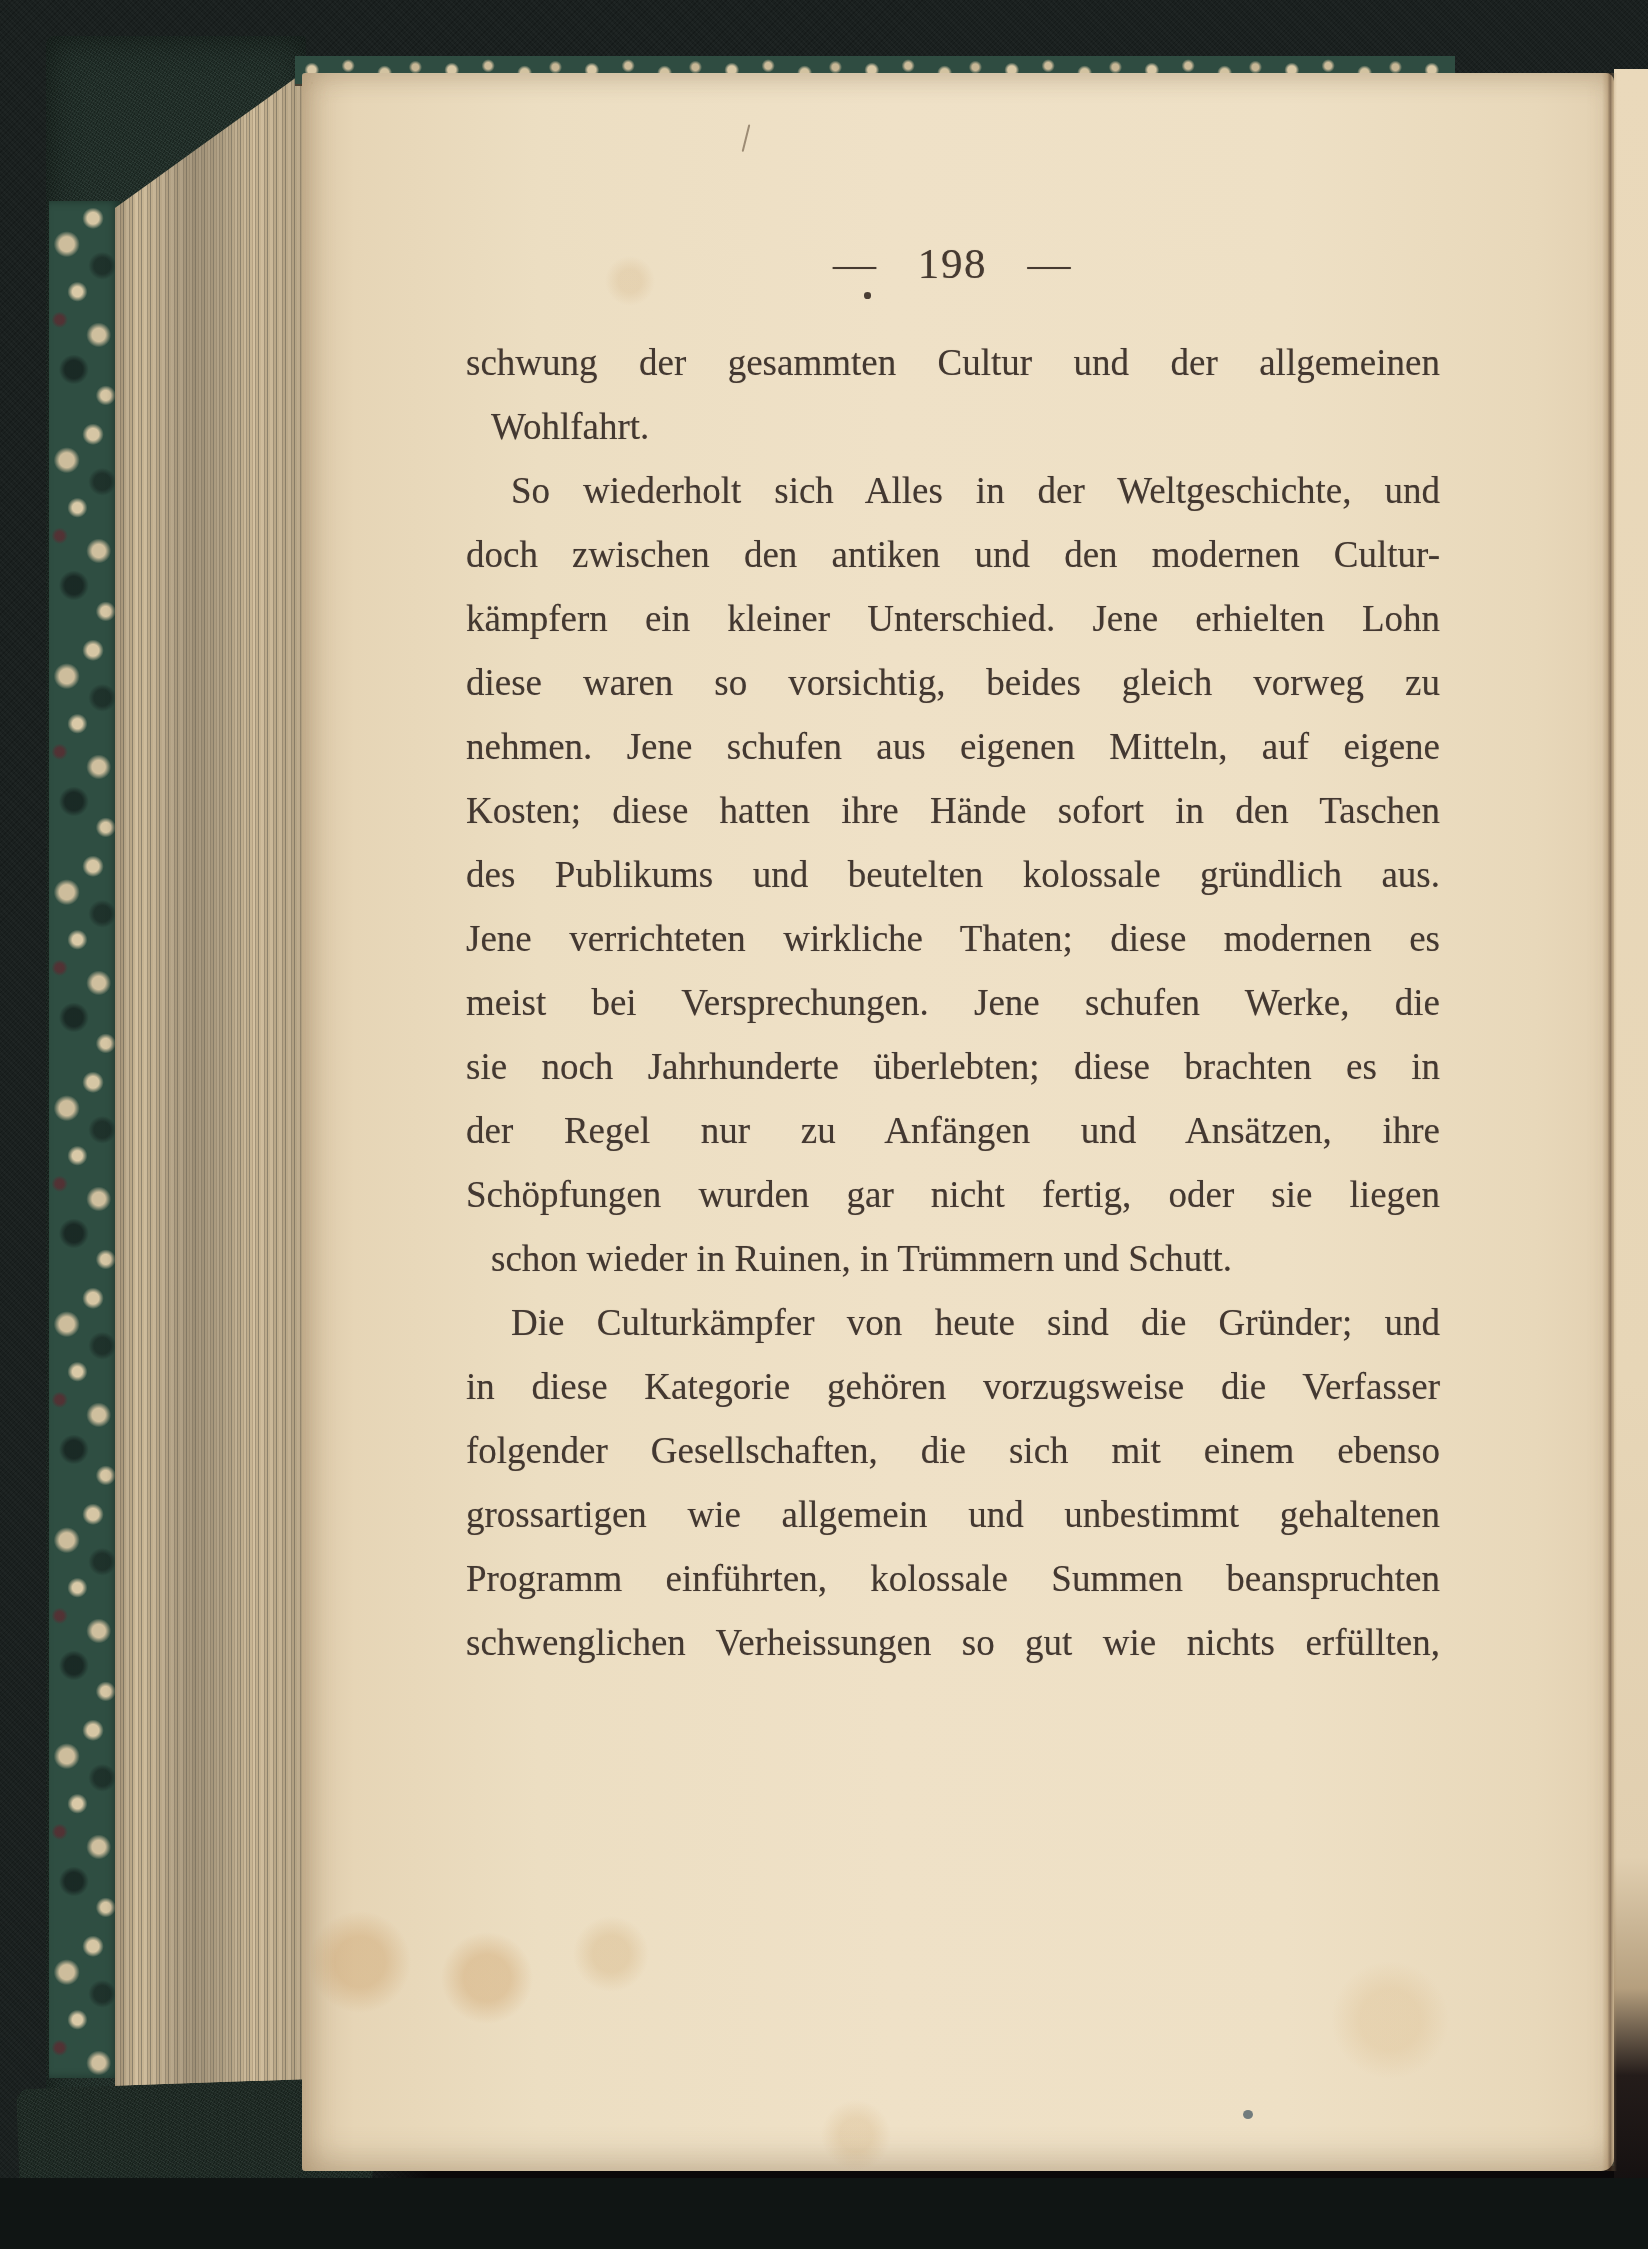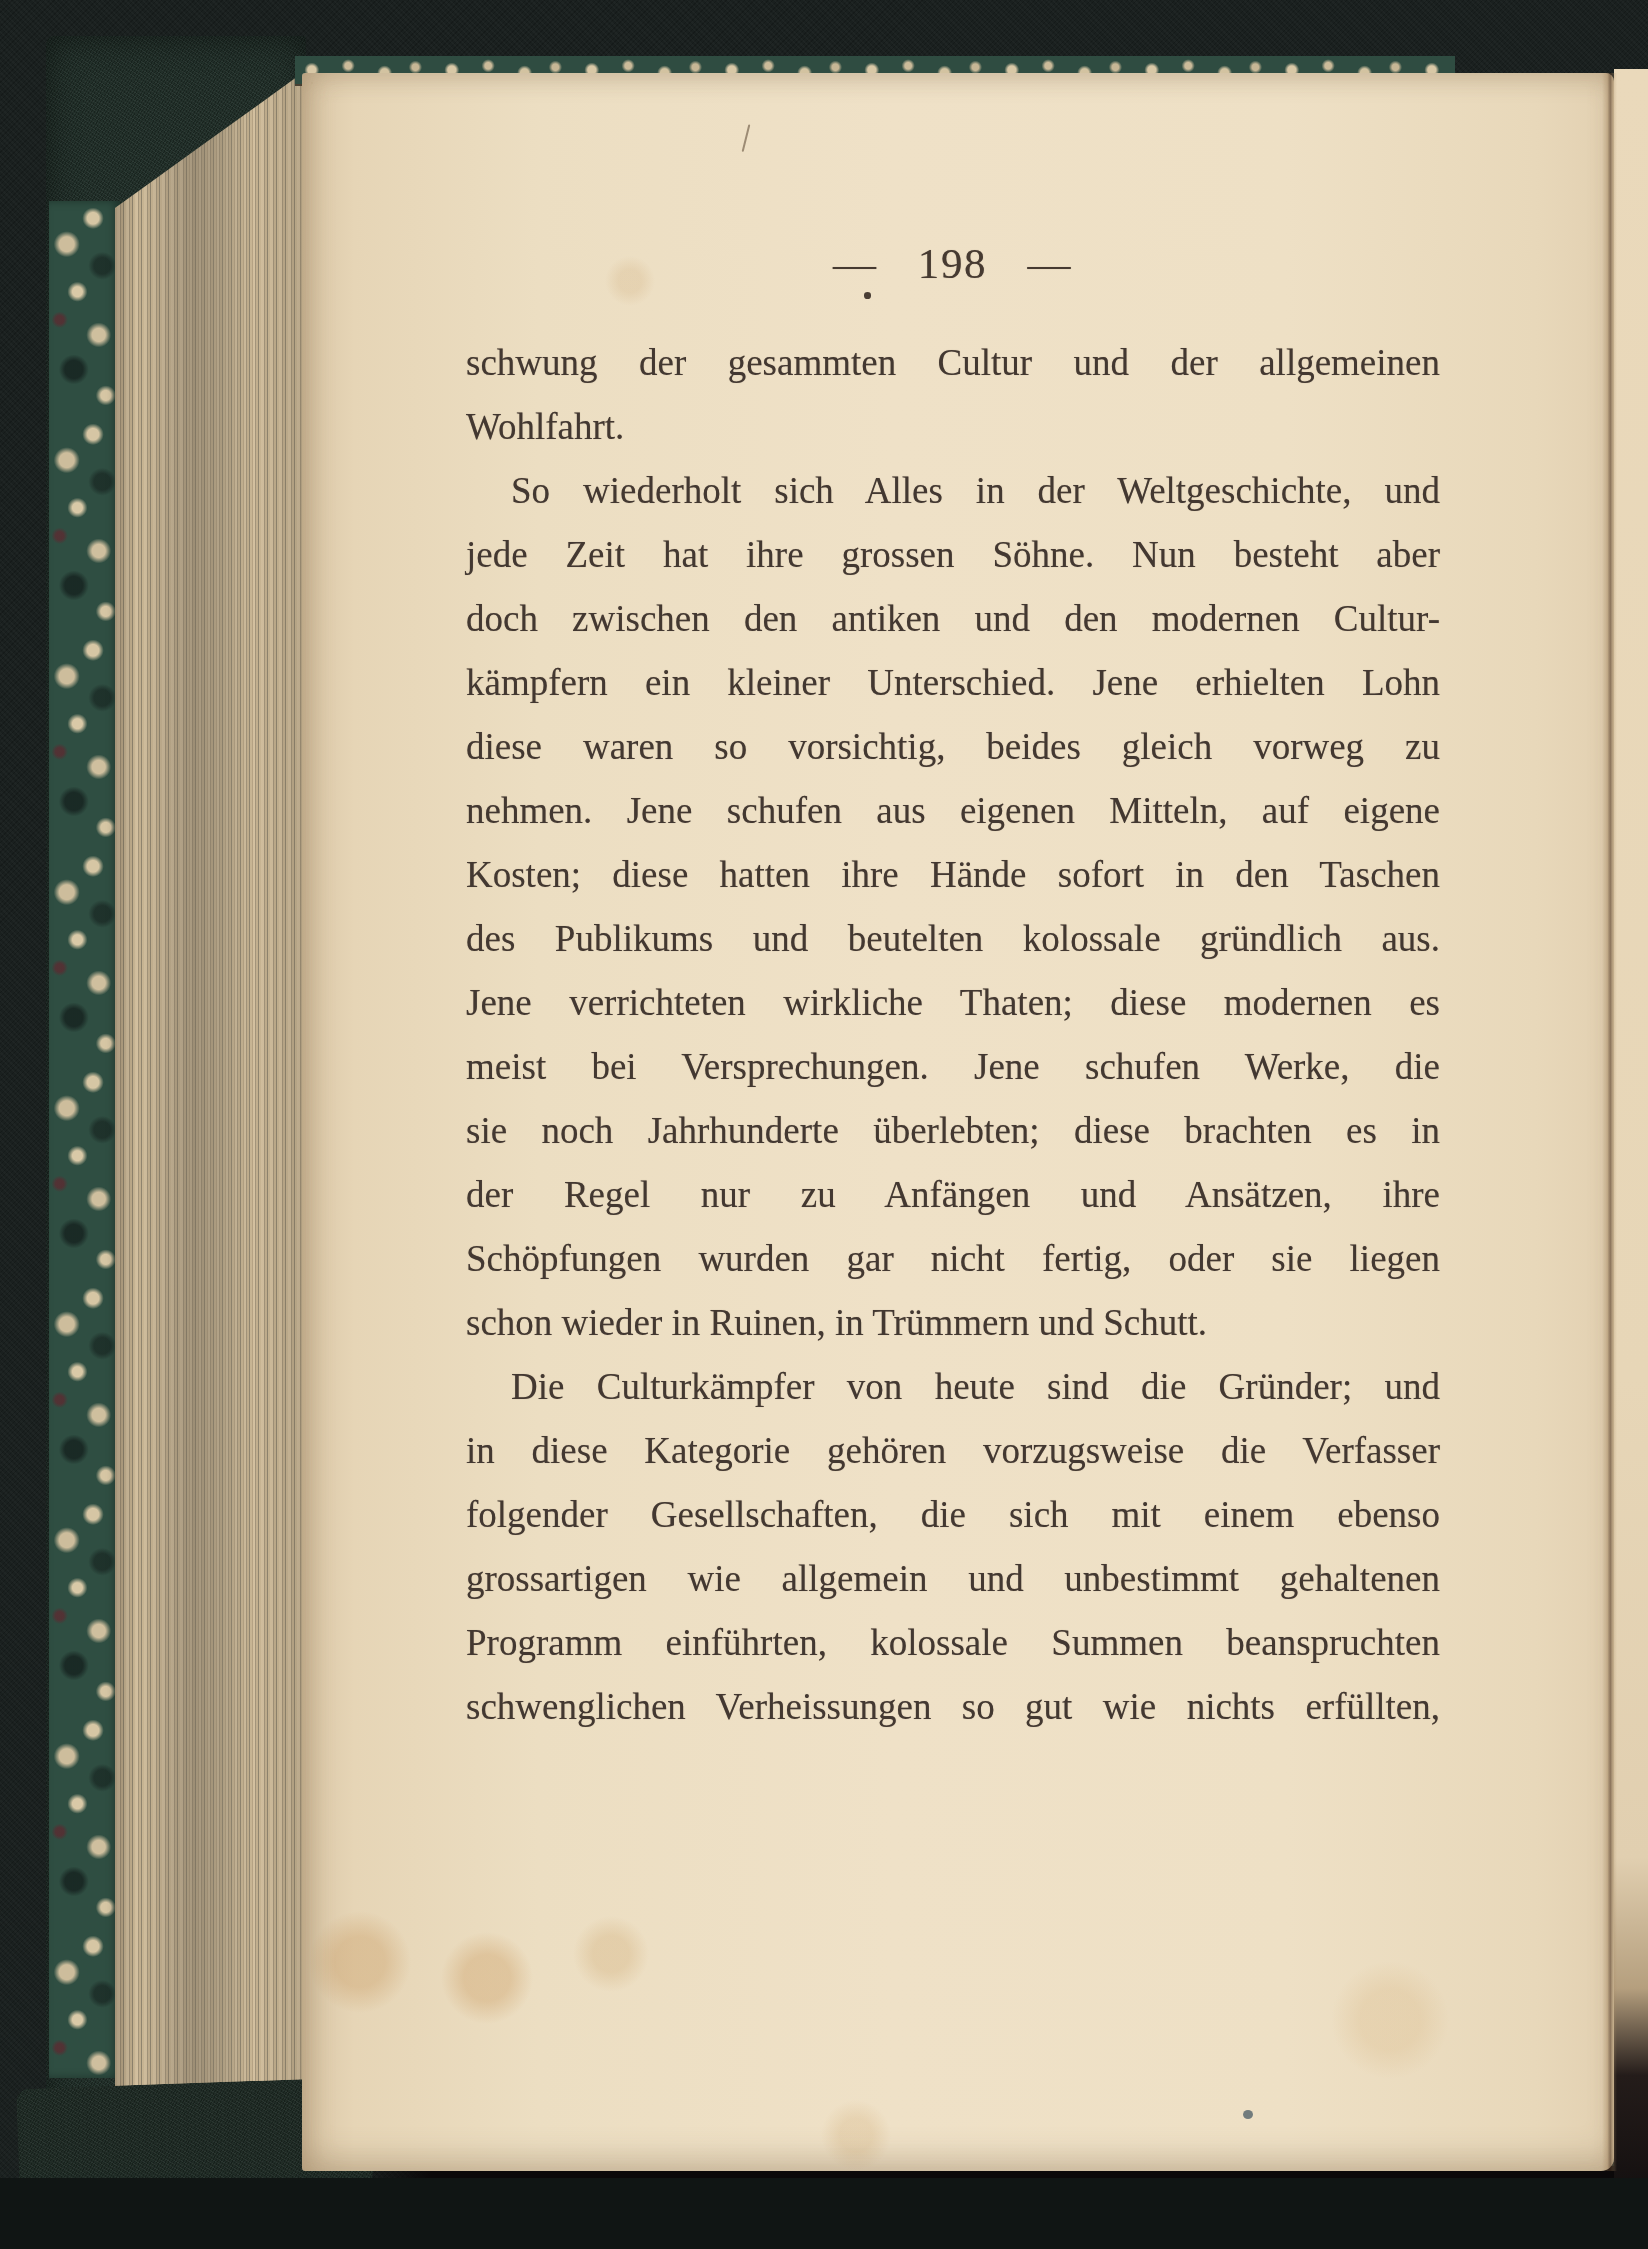--- a/index.html
+++ b/index.html
@@ -135,21 +135,21 @@
     font-size:37px;line-height:64px;color:#433831;
     text-shadow:0 0 0.8px rgba(60,45,35,0.4);
     z-index:10;
   }
   .text-line{
     height:64px;overflow:visible;
     text-align:justify;text-align-last:justify;
     white-space:normal;
   }
   .text-line.indent{padding-left:45px;}
-  .text-line.endline{text-align-last:left;}
+  .text-line.endline{text-align-last:left;margin-left:25px;}
   .blue-speck{
     position:absolute;left:1243px;top:2110px;width:10px;height:9px;border-radius:50%;
     background:#5c6a70;opacity:0.85;z-index:10;
   }
   .scratch{
     position:absolute;left:745px;top:124px;width:1.6px;height:28px;
     background:rgba(90,70,50,0.55);transform:rotate(14deg);border-radius:1.6px;z-index:10;
   }
 </style>
 </head>
@@ -168,21 +168,20 @@
   <div class="gutter-fold"></div>
 
   <div class="page-header">— 198 —</div>
   <div class="ink-dot"></div>
   <div class="scratch"></div>
 
   <div class="text-block">
     <div class="text-line">schwung der gesammten Cultur und der allgemeinen</div>
     <div class="text-line endline">Wohlfahrt.</div>
     <div class="text-line indent">So wiederholt sich Alles in der Weltgeschichte, und</div>
-    <div class="text-line">jede Zeit hat ihre grossen Söhne. Nun besteht aber</div>
     <div class="text-line">doch zwischen den antiken und den modernen Cultur-</div>
     <div class="text-line">kämpfern ein kleiner Unterschied. Jene erhielten Lohn</div>
     <div class="text-line">diese waren so vorsichtig, beides gleich vorweg zu</div>
     <div class="text-line">nehmen. Jene schufen aus eigenen Mitteln, auf eigene</div>
     <div class="text-line">Kosten; diese hatten ihre Hände sofort in den Taschen</div>
     <div class="text-line">des Publikums und beutelten kolossale gründlich aus.</div>
     <div class="text-line">Jene verrichteten wirkliche Thaten; diese modernen es</div>
     <div class="text-line">meist bei Versprechungen. Jene schufen Werke, die</div>
     <div class="text-line">sie noch Jahrhunderte überlebten; diese brachten es in</div>
     <div class="text-line">der Regel nur zu Anfängen und Ansätzen, ihre</div>

